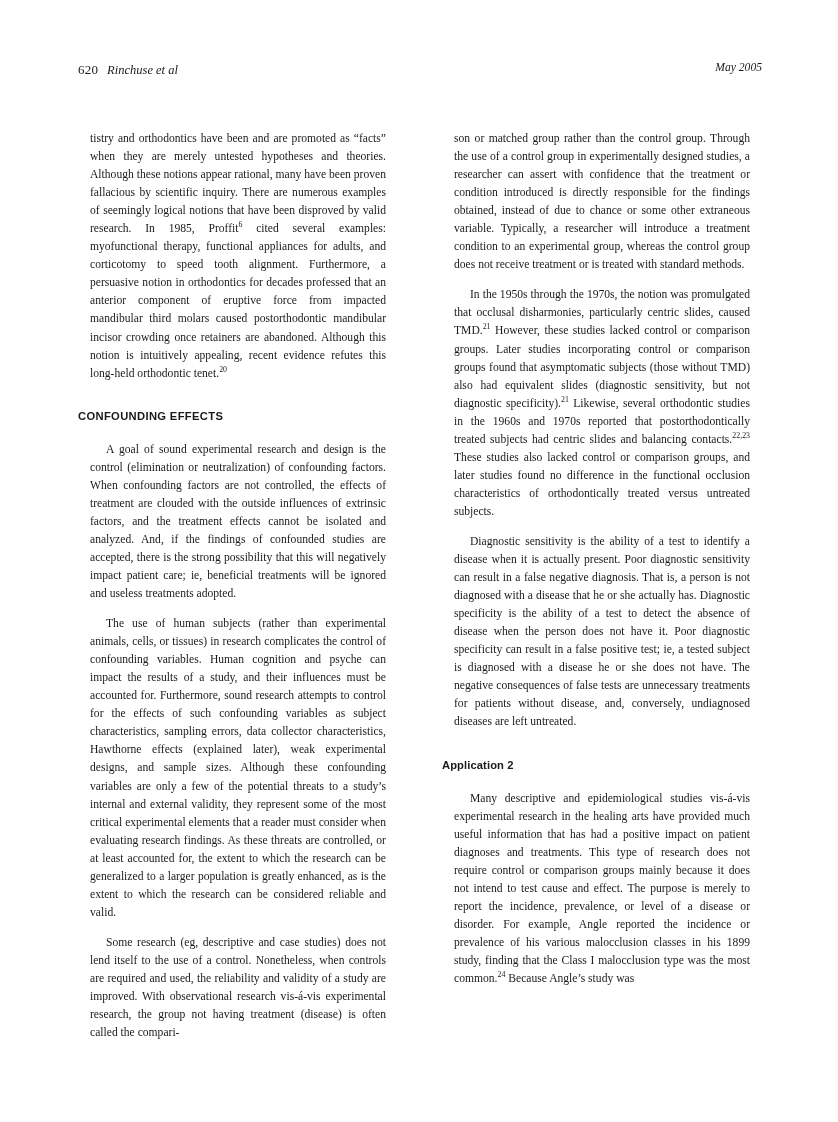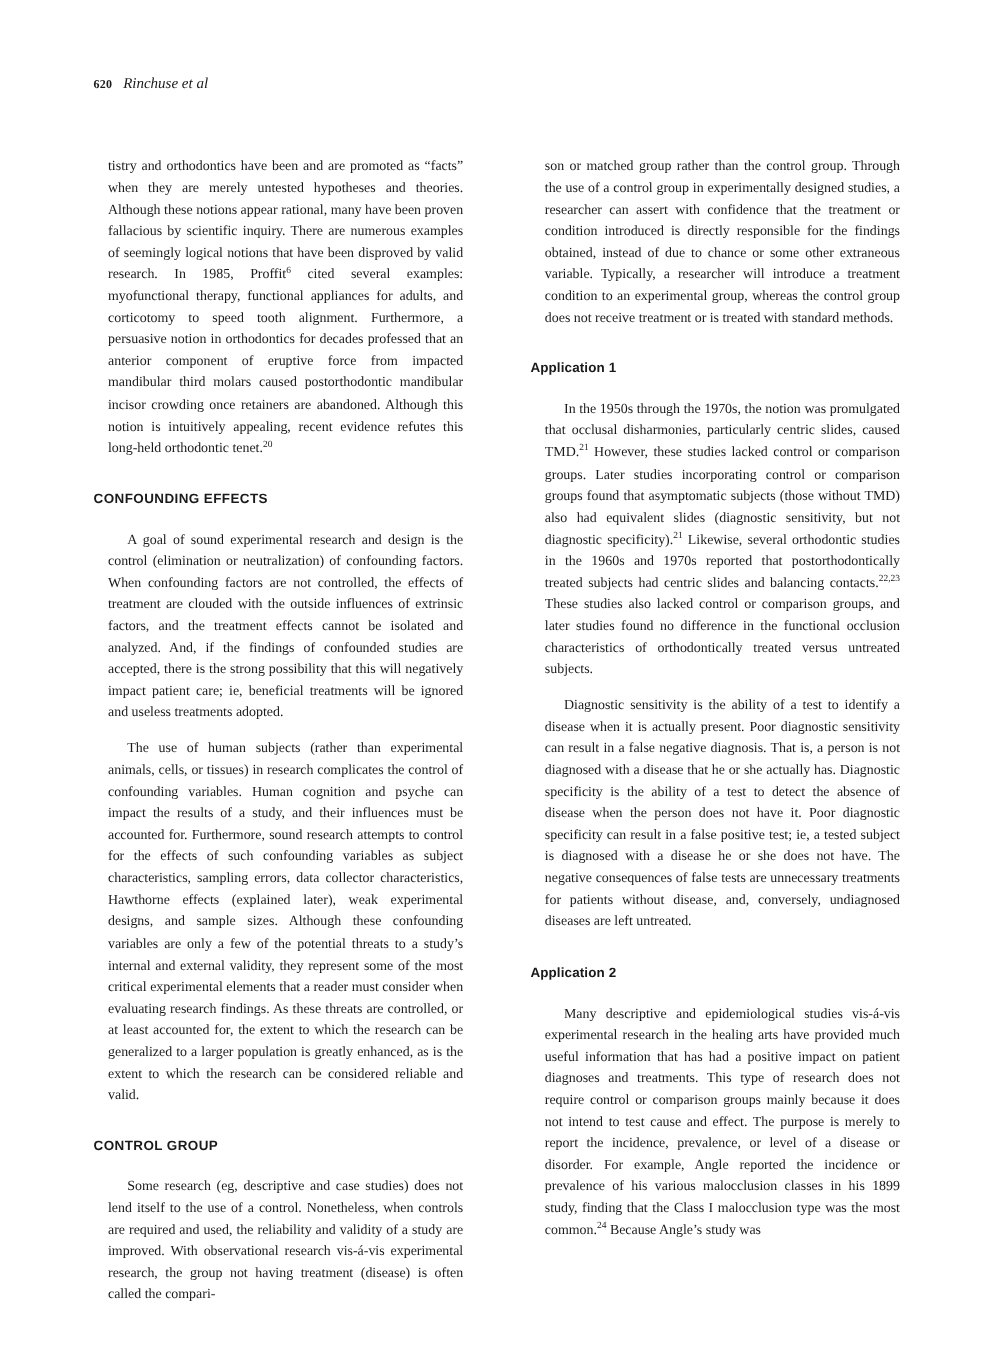--- a/index.html
+++ b/index.html
@@ -31,22 +31,22 @@
     width: 684px;
     height: 40px;
   }
   .rh-left {
     position: absolute;
     left: 0;
     top: 0;
     white-space: nowrap;
   }
   .rh-folio {
-    font-weight: bold;
-    font-size: 10px;
+    font-weight: normal;
+    font-size: 13px;
     letter-spacing: 0.2px;
   }
   .rh-authors {
     font-style: italic;
     font-size: 12.5px;
     margin-left: 9px;
     margin-top: 41px;
   }
   .rh-right {
     position: absolute;
@@ -116,46 +116,45 @@
 </head>
 <body>
 
 <div class="page">
 
   <div class="running-head">
     <div class="rh-left">
       <span class="rh-folio">620</span><span class="rh-authors">Rinchuse et al</span>
     </div>
     <div class="rh-right">
+      <div>May 2005</div>
     </div>
   </div>
 
   <div class="columns">
 
     <div class="col col-left">
 
       <p class="body"><span>tistry and orthodontics have been and are promoted as “facts” when they are merely untested hypotheses and theories. Although these notions appear rational, many have been proven fallacious by scientific inquiry. There are numerous examples of seemingly logical notions that have been disproved by valid research. In 1985, Proffit</span><sup>6</sup><span> cited several examples: myofunctional therapy, functional appliances for adults, and corticotomy to speed tooth alignment. Furthermore, a persuasive notion in orthodontics for decades professed that an anterior component of eruptive force from impacted mandibular third molars caused postorthodontic mandibular incisor crowding once retainers are abandoned. Although this notion is intuitively appealing, recent evidence refutes this long-held orthodontic tenet.</span><sup>20</sup></p>
 
       <h2 class="section">CONFOUNDING EFFECTS</h2>
 
       <p class="body indent">A goal of sound experimental research and design is the control (elimination or neutralization) of confounding factors. When confounding factors are not controlled, the effects of treatment are clouded with the outside influences of extrinsic factors, and the treatment effects cannot be isolated and analyzed. And, if the findings of confounded studies are accepted, there is the strong possibility that this will negatively impact patient care; ie, beneficial treatments will be ignored and useless treatments adopted.</p>
 
       <p class="body indent">The use of human subjects (rather than experimental animals, cells, or tissues) in research complicates the control of confounding variables. Human cognition and psyche can impact the results of a study, and their influences must be accounted for. Furthermore, sound research attempts to control for the effects of such confounding variables as subject characteristics, sampling errors, data collector characteristics, Hawthorne effects (explained later), weak experimental designs, and sample sizes. Although these confounding variables are only a few of the potential threats to a study’s internal and external validity, they represent some of the most critical experimental elements that a reader must consider when evaluating research findings. As these threats are controlled, or at least accounted for, the extent to which the research can be generalized to a larger population is greatly enhanced, as is the extent to which the research can be considered reliable and valid.</p>
 
-      <h2 class="section">CONTROL GROUP</h2>
 
       <p class="body indent">Some research (eg, descriptive and case studies) does not lend itself to the use of a control. Nonetheless, when controls are required and used, the reliability and validity of a study are improved. With observational research vis-á-vis experimental research, the group not having treatment (disease) is often called the compari-</p>
 
     </div>
 
     <div class="col col-right">
 
       <p class="body">son or matched group rather than the control group. Through the use of a control group in experimentally designed studies, a researcher can assert with confidence that the treatment or condition introduced is directly responsible for the findings obtained, instead of due to chance or some other extraneous variable. Typically, a researcher will introduce a treatment condition to an experimental group, whereas the control group does not receive treatment or is treated with standard methods.</p>
 
-      <h3 class="subsection">Application 1</h3>
 
       <p class="body indent"><span>In the 1950s through the 1970s, the notion was promulgated that occlusal disharmonies, particularly centric slides, caused TMD.</span><sup>21</sup><span> However, these studies lacked control or comparison groups. Later studies incorporating control or comparison groups found that asymptomatic subjects (those without TMD) also had equivalent slides (diagnostic sensitivity, but not diagnostic specificity).</span><sup>21</sup><span> Likewise, several orthodontic studies in the 1960s and 1970s reported that postorthodontically treated subjects had centric slides and balancing contacts.</span><sup>22,23</sup><span> These studies also lacked control or comparison groups, and later studies found no difference in the functional occlusion characteristics of orthodontically treated versus untreated subjects.</span></p>
 
       <p class="body indent">Diagnostic sensitivity is the ability of a test to identify a disease when it is actually present. Poor diagnostic sensitivity can result in a false negative diagnosis. That is, a person is not diagnosed with a disease that he or she actually has. Diagnostic specificity is the ability of a test to detect the absence of disease when the person does not have it. Poor diagnostic specificity can result in a false positive test; ie, a tested subject is diagnosed with a disease he or she does not have. The negative consequences of false tests are unnecessary treatments for patients without disease, and, conversely, undiagnosed diseases are left untreated.</p>
 
       <h3 class="subsection">Application 2</h3>
 
       <p class="body indent"><span>Many descriptive and epidemiological studies vis-á-vis experimental research in the healing arts have provided much useful information that has had a positive impact on patient diagnoses and treatments. This type of research does not require control or comparison groups mainly because it does not intend to test cause and effect. The purpose is merely to report the incidence, prevalence, or level of a disease or disorder. For example, Angle reported the incidence or prevalence of his various malocclusion classes in his 1899 study, finding that the Class I malocclusion type was the most common.</span><sup>24</sup><span> Because Angle’s study was</span></p>
 
     </div>

